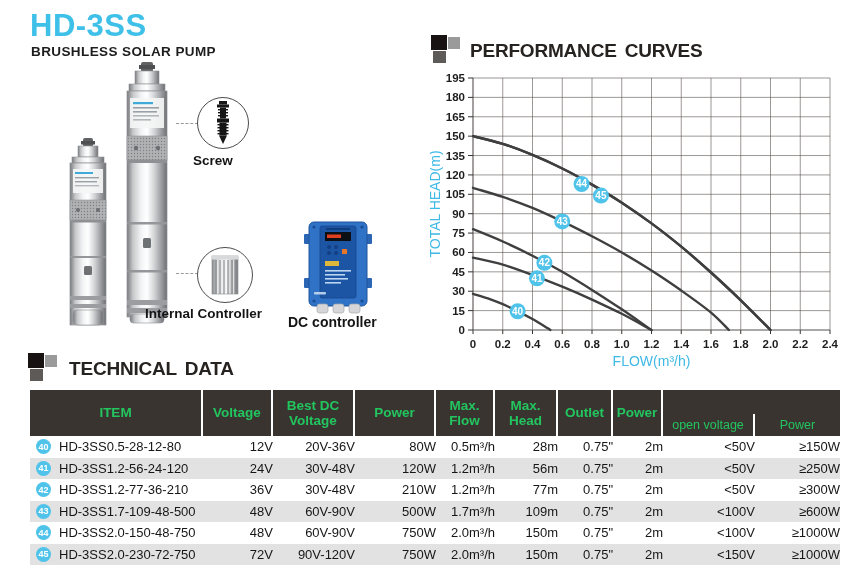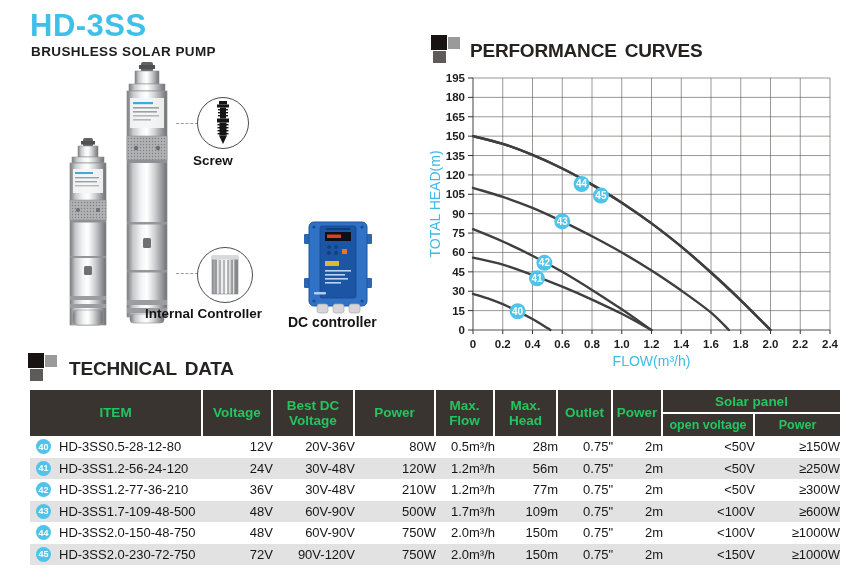--- a/index.html
+++ b/index.html
@@ -36,21 +36,21 @@
   
   .ttable{position:absolute;left:30px;top:390px;width:810px;}
   .thead{display:grid;grid-template-columns:173px 70px 82px 81px 59px 63px 55px 50px 92px 85px;
          grid-template-rows:24px 22px;background:#3a3431;color:#22c55e;}
   .th{grid-row:1 / span 2;display:flex;align-items:center;justify-content:center;text-align:center;
       font-weight:700;font-size:13.5px;white-space:pre-line;line-height:1.12;
       border-right:2px solid #fff;box-sizing:border-box;}
   .th-solar{grid-column:9 / span 2;grid-row:1;display:flex;align-items:center;justify-content:center;
             font-weight:700;font-size:13.5px;border-bottom:2px solid #fff;box-sizing:border-box;}
   .th-sub{grid-row:2;display:flex;align-items:center;justify-content:center;font-size:12.5px;
-          font-weight:700;box-sizing:border-box;}
+          font-weight:400;box-sizing:border-box;}
   .th-sub.s1{grid-column:9;border-right:2px solid #fff;}
   .th-sub.s2{grid-column:10;}
   .trow{display:grid;grid-template-columns:173px 70px 82px 81px 59px 63px 55px 50px 92px 85px;
         height:21.5px;align-items:center;font-size:13px;color:#161616;}
   .trow.stripe{background:#e2e2e2;}
   .tcell{text-align:right;}
   .tcell.item{display:flex;align-items:center;gap:8px;padding-left:6px;text-align:left;}
   .badge{width:15px;height:15px;border-radius:50%;background:#4fc3e9;color:#fff;font-size:9px;
          font-weight:700;display:flex;align-items:center;justify-content:center;flex:0 0 15px;}
 </style>
@@ -346,21 +346,20 @@
       <div class="th" style="grid-column:2">Voltage</div>
       <div class="th" style="grid-column:3">Best DC
 Voltage</div>
       <div class="th" style="grid-column:4">Power</div>
       <div class="th" style="grid-column:5">Max.
 Flow</div>
       <div class="th" style="grid-column:6">Max.
 Head</div>
       <div class="th" style="grid-column:7">Outlet</div>
       <div class="th" style="grid-column:8">Power</div>
-      <div class="th-solar">Solar panel</div>
       <div class="th-sub s1">open voltage</div>
       <div class="th-sub s2">Power</div>
     </div>
     <div>
         <div class="trow">
           <div class="tcell item">
             <span class="badge">40</span>
             <span>HD-3SS0.5-28-12-80</span>
           </div>
           <div class="tcell">12V</div>

